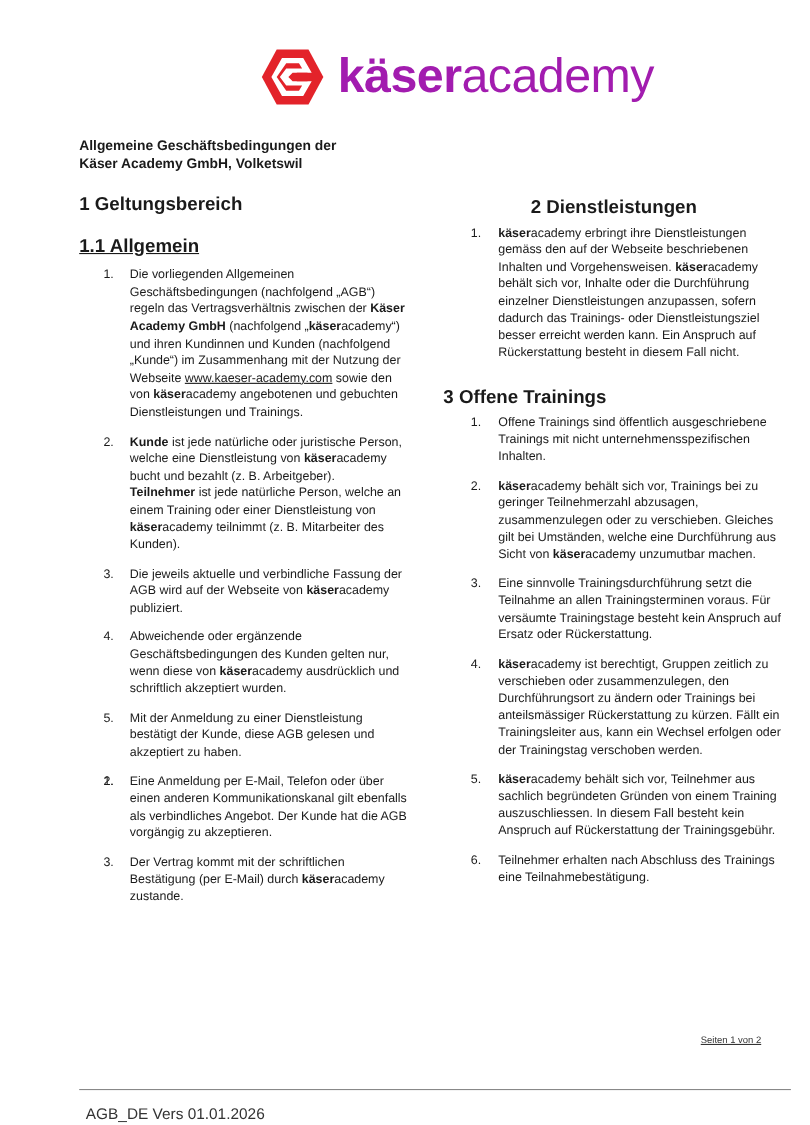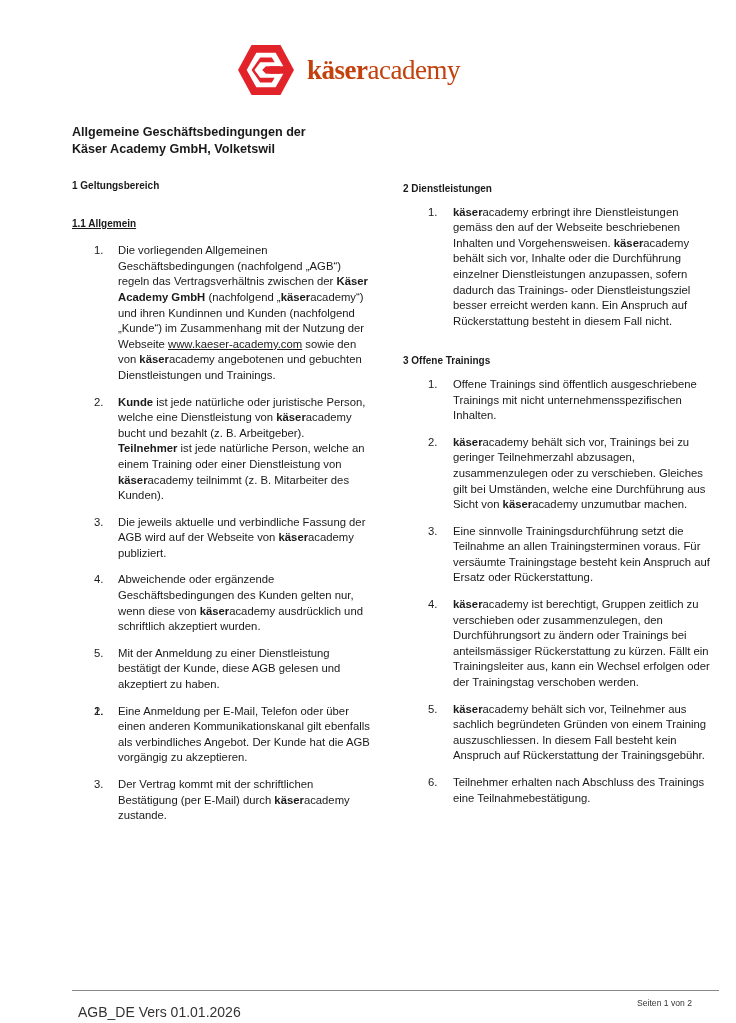--- a/index.html
+++ b/index.html
@@ -1,37 +1,37 @@
 <!DOCTYPE html>
 <html><head>
 <meta charset="utf-8">
 <style>
   html, body { margin:0; padding:0; background:#ffffff; }
   body { width:736px; height:1023px; position:relative; overflow:hidden;
          font-family:"Liberation Sans", sans-serif; color:#1a1a1a; }
   .logo { position:absolute; left:237px; top:43px; height:54px; display:flex; align-items:center; }
   .logo svg { width:58px; height:54px; }
-  .logo-text { margin-left:12px; font-size:27px; letter-spacing:-0.5px; color:#c2410c; line-height:1;font-family:Liberation Serif, serif; }
+  .logo-text { margin-left:12px; font-size:44px; letter-spacing:-0.5px; color:#a21caf; line-height:1; }
   .logo-text b { font-weight:700; }
   .logo-text span.light { font-weight:400; }
   .doc-title { position:absolute; left:72px; top:124px; font-size:12.6px; font-weight:700; line-height:17px; }
   .col { position:absolute; font-size:11.3px; line-height:15.6px; }
   .col-left { left:72px; top:178px; width:300px; }
   .col-right { left:403px; top:181px; width:310px; }
-  h2, h3 { font-size:10px; font-weight:700; margin:0; }
+  h2, h3 { font-size:17px; font-weight:700; margin:0; }
   .h-sec { margin-bottom:18px; }
   ol { list-style:none; margin:0; padding:0; }
   li { position:relative; padding-left:46px; margin-bottom:11px; }
   li .num { position:absolute; left:22px; top:0; }
   .col-right li { padding-left:50px; }
   .col-right li .num { left:25px; }
   a { color:#1a1a1a; text-decoration:underline; }
   .footer-line { position:absolute; left:72px; top:990px; width:647px; height:1px; background:#888; }
   .footer-left { position:absolute; left:78px; top:1004px; font-size:14px; color:#333; }
-  .footer-right { position:absolute; right:44px; top:998px; font-size:8.6px; color:#333; }
+  .footer-right { position:absolute; right:44px; top:940px; font-size:8.6px; color:#333;text-decoration:underline; }
 </style>
 </head>
 <body>
 
 <div class="logo">
   <svg viewBox="0 0 60 56">
     <polygon points="15,2 45,2 59,28 45,54 15,54 1,28" fill="#e3232a"></polygon>
     <polygon points="20,10 40,10 48,24 30,24 26,28 30,32 48,32 40,46 20,46 10,28" fill="#ffffff"></polygon>
     <polygon points="24,15 36,15 39,20 24,20 18,28 24,36 39,36 36,41 24,41 15,28" fill="#e3232a"></polygon>
     <polygon points="34,24 44,24 47,28 44,32 34,32" fill="#e3232a"></polygon>
@@ -79,21 +79,21 @@
       <span>Eine Anmeldung per E-Mail, Telefon oder über einen anderen Kommunikationskanal gilt ebenfalls als verbindliches Angebot. Der Kunde hat die AGB vorgängig zu akzeptieren.</span>
     </li>
     <li>
       <span class="num">3.</span>
       <span>Der Vertrag kommt mit der schriftlichen Bestätigung (per E-Mail) durch </span><b>käser</b><span>academy zustande.</span>
     </li>
   </ol>
 </div>
 
 <div class="col col-right">
-  <h2 style="margin-bottom:8px;">2 Dienstleistungen</h2>
+  <h2 style="margin-bottom:8px;text-align:center;">2 Dienstleistungen</h2>
   <ol>
     <li style="margin-bottom:24px;">
       <span class="num">1.</span>
       <b>käser</b><span>academy erbringt ihre Dienstleistungen gemäss den auf der Webseite beschriebenen Inhalten und Vorgehensweisen. </span><b>käser</b><span>academy behält sich vor, Inhalte oder die Durchführung einzelner Dienstleistungen anzupassen, sofern dadurch das Trainings- oder Dienstleistungsziel besser erreicht werden kann. Ein Anspruch auf Rückerstattung besteht in diesem Fall nicht.</span>
     </li>
   </ol>
   <h2 style="margin-bottom:8px;">3 Offene Trainings</h2>
   <ol>
     <li>
       <span class="num">1.</span>

